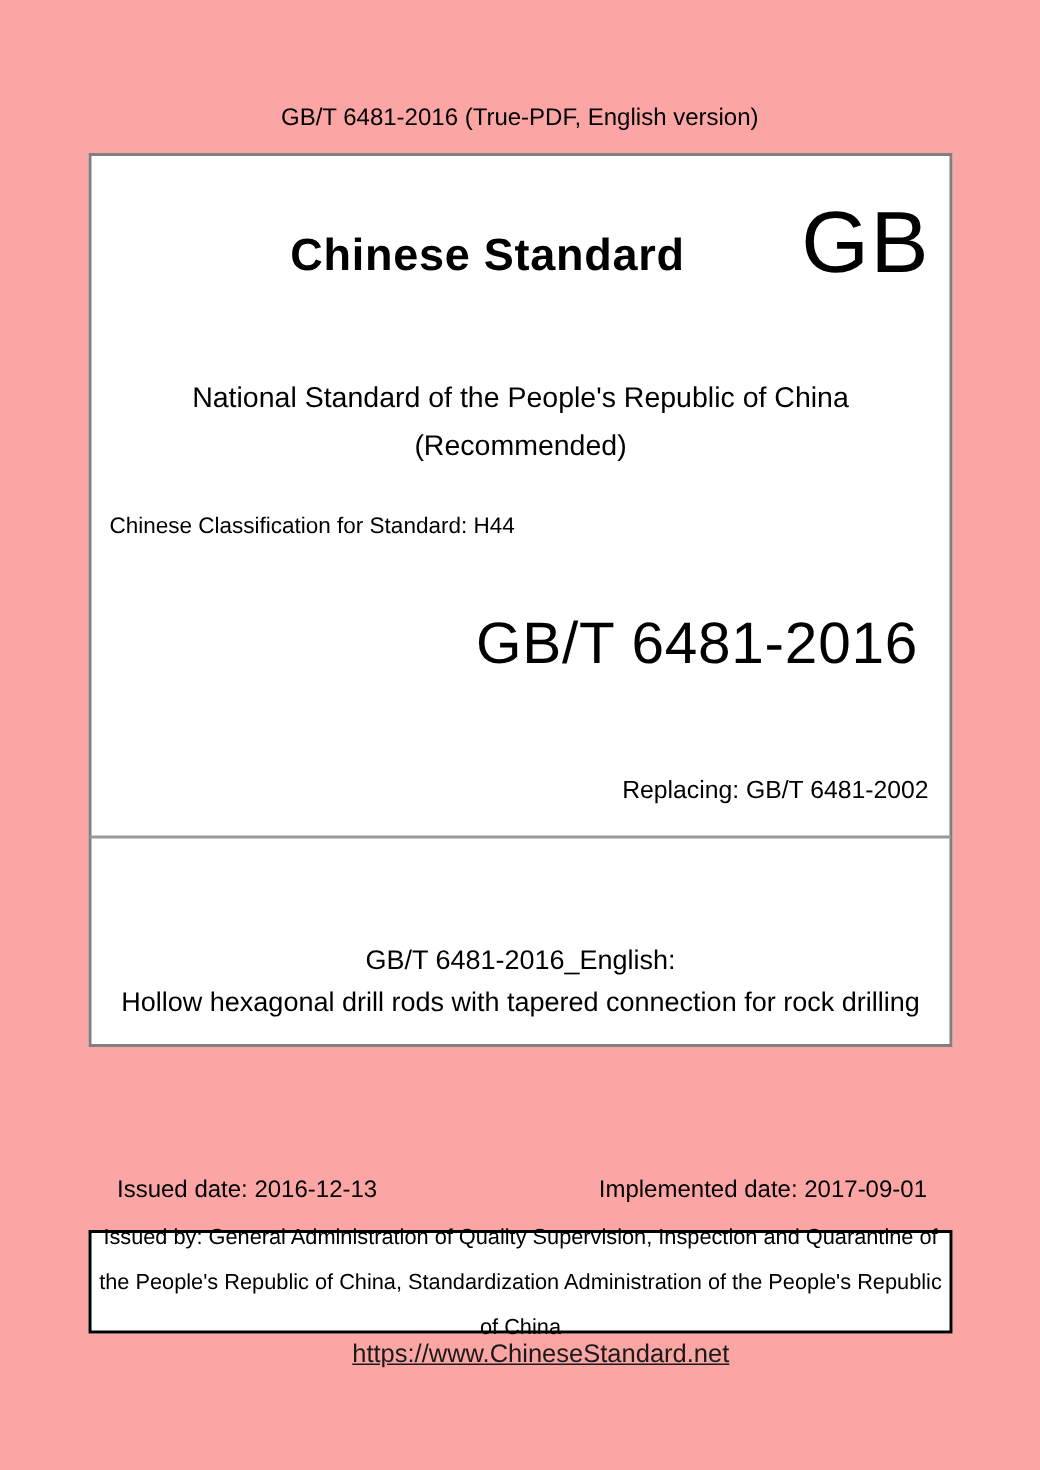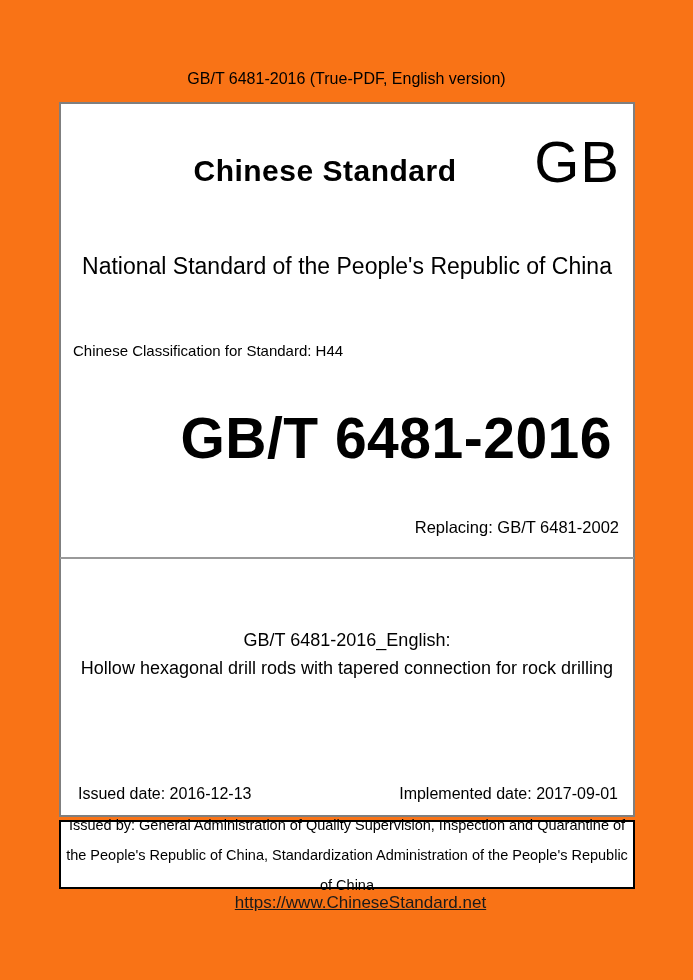--- a/index.html
+++ b/index.html
@@ -5,35 +5,35 @@
   * { margin: 0; padding: 0; box-sizing: border-box; }
   html, body { background: #ffffff; }
   body {
     font-family: "Liberation Sans", "DejaVu Sans", sans-serif;
     color: #000000;
   }
   .page {
     position: relative;
     width: 693px;
     height: 980px;
-    background: #f97316;
+    background: #fca5a5;
     overflow: hidden;
   }
   .header-title {
     position: absolute;
     top: 70px; left: 0;
     width: 100%;
     text-align: center;
     font-size: 16px;
     color: #000000;
   }
   .main-box {
     position: absolute;
     left: 59px; top: 102px;
-    width: 576px; height: 715px;
+    width: 576px; height: 596px;
     border: 2px solid #7f7f7f;
     background: #ffffff;
   }
   .brand-row { position: absolute; top: 0; left: 0; width: 100%; height: 100px; }
   .brand-title {
     position: absolute;
     top: 50px; left: 0; right: 44px;
     text-align: center;
     font-size: 30px;
     font-weight: bold;
@@ -46,34 +46,34 @@
     font-size: 58px;
     font-weight: normal;
     line-height: 1.0;
     letter-spacing: 1px;
   }
   .national-block {
     position: absolute;
     top: 146px; left: 0;
     width: 100%;
     text-align: center;
-    font-size: 23px;
+    font-size: 19px;
     line-height: 32px;
   }
   .classification {
     position: absolute;
     top: 238px; left: 12px;
     font-size: 15px;
     text-align: right;
   }
   .standard-number {
     position: absolute;
     top: 306px; right: 21px;
-    font-size: 57px;
-    font-weight: bold;
+    font-size: 39px;
+    font-weight: normal;
     line-height: 1.0;
     letter-spacing: 0.5px;
   }
   .replacing {
     position: absolute;
     top: 414px; right: 14px;
     font-size: 16.5px;
   }
   .section-divider {
     position: absolute;
@@ -137,20 +137,21 @@
 
   <div class="main-box">
 
     <div class="brand-row">
       <div class="brand-title">Chinese Standard</div>
       <div class="gb-logo">GB</div>
     </div>
 
     <div class="national-block">
       <div>National Standard of the People's Republic of China</div>
+      <div>(Recommended)</div>
     </div>
 
     <div class="classification">Chinese Classification for Standard: H44</div>
 
     <div class="standard-number">GB/T 6481-2016</div>
 
     <div class="replacing">Replacing: GB/T 6481-2002</div>
 
     <div class="section-divider"></div>
 

